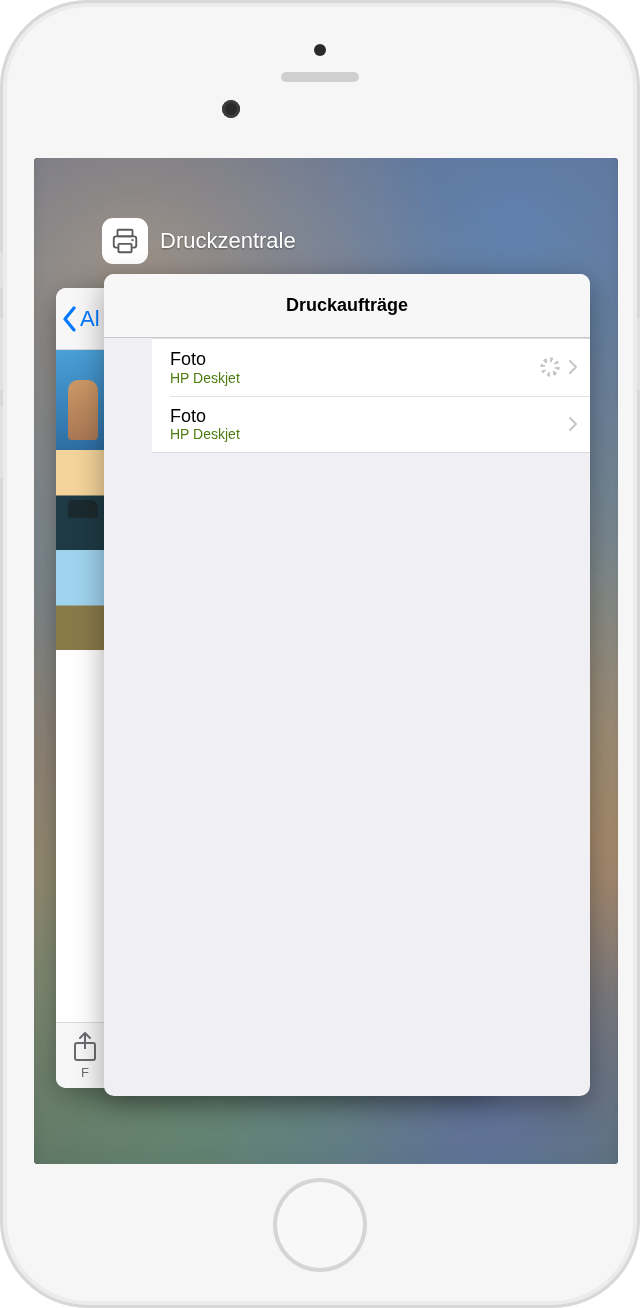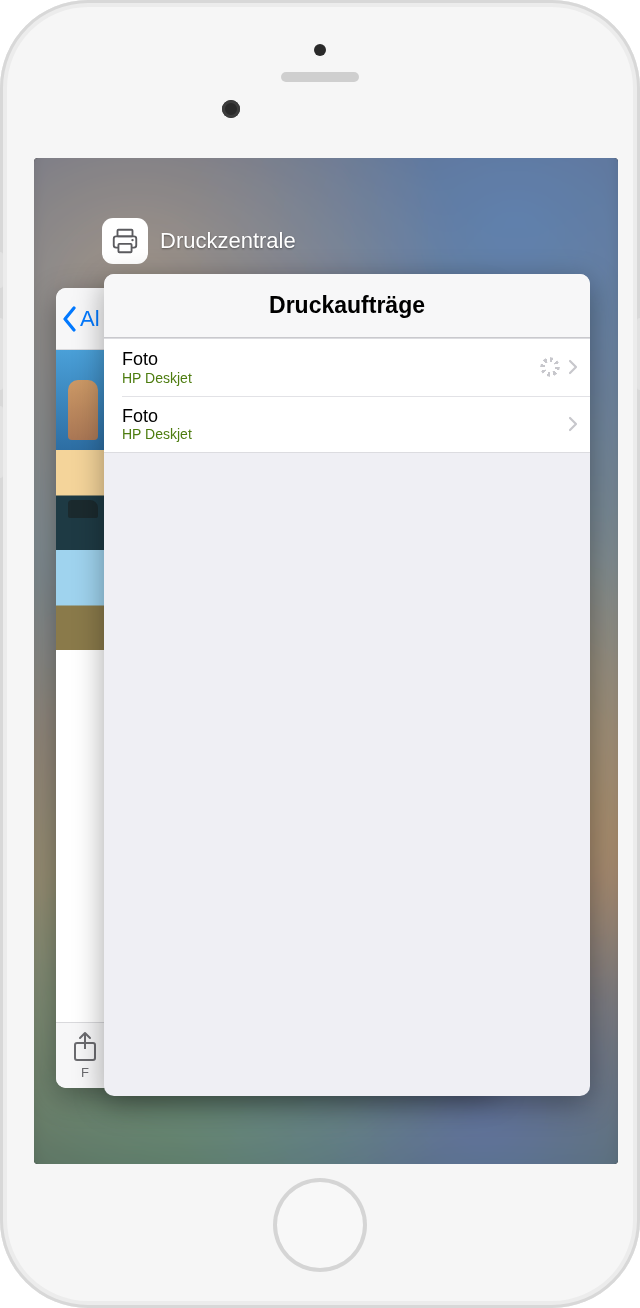--- a/index.html
+++ b/index.html
@@ -97,23 +97,23 @@
     top: 116px; left: 70px;
     width: 486px; height: 822px;
     background: #efeff4;
   }
   .front-nav {
     height: 64px;
     background: #f7f7f8;
     border-bottom: 1px solid #c9c9cd;
     display: flex; align-items: center; justify-content: center;
   }
-  .front-title { font-size: 23px; font-weight: 600; color: #000; }
-
-  .job-list { margin-top: 0; background: #fff; border-top:1px solid #dcdce0; border-bottom:1px solid #dcdce0; }
+  .front-title { font-size: 18px; font-weight: 600; color: #000; }
+
+  .job-list { margin-top: 0; background: #fff; border-top:1px solid #dcdce0; border-bottom:1px solid #dcdce0;margin-left:48px; }
   .job-item {
     display: flex; align-items: center;
     padding: 10px 12px 10px 18px;
     position: relative;
   }
   .job-item + .job-item::before {
     content:""; position:absolute; top:0; left:18px; right:0; height:1px; background:#e2e2e6;
   }
   .job-text { flex: 1; }
   .job-title { font-size: 18px; color: #000; line-height: 1.15; }

